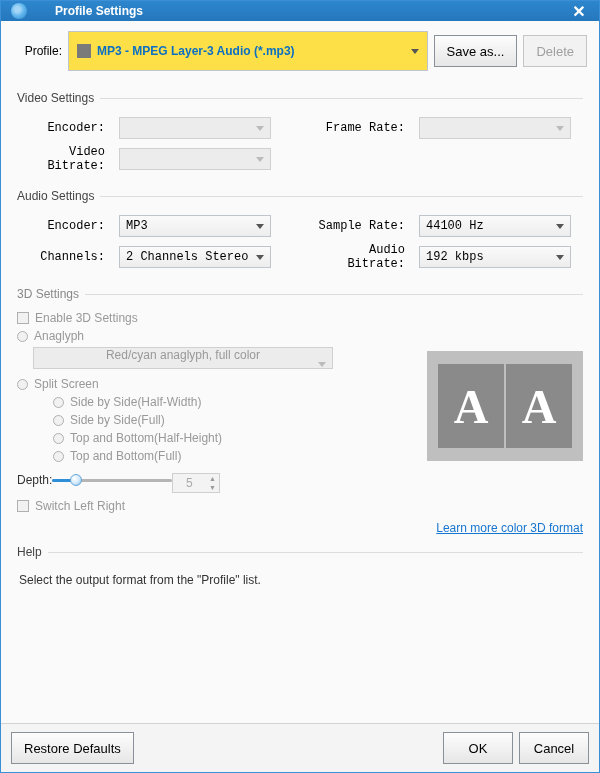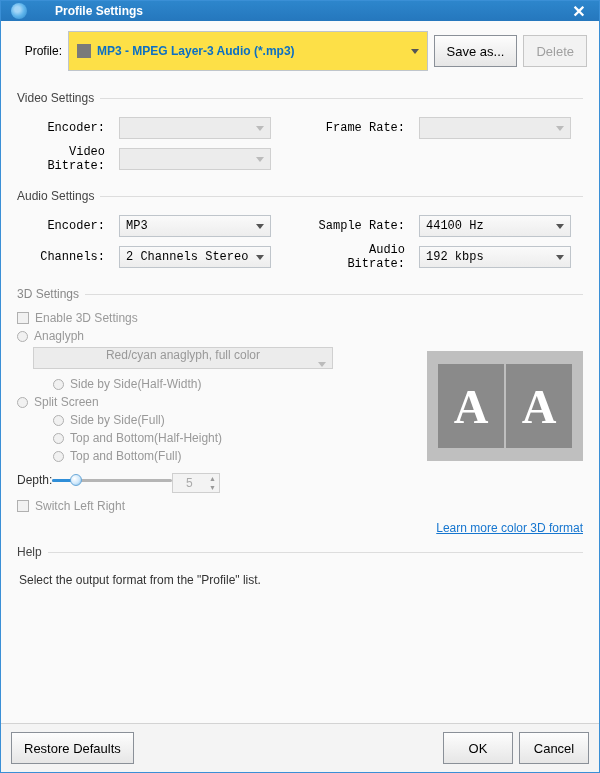--- a/index.html
+++ b/index.html
@@ -295,27 +295,27 @@
           <span>Enable 3D Settings</span>
         </div>
         <div class="rdoline">
           <span class="radio"></span>
           <span>Anaglyph</span>
         </div>
         <div class="combo-d wide-combo">
           <span>Red/cyan anaglyph, full color</span>
             <span class="carrow"></span>
         </div>
+        <div class="rdoline">
+          <span class="radio"></span>
+          <span>Split Screen</span>
+        </div>
         <div class="rdoline indent2">
           <span class="radio"></span>
           <span>Side by Side(Half-Width)</span>
-        </div>
-        <div class="rdoline">
-          <span class="radio"></span>
-          <span>Split Screen</span>
         </div>
         <div class="rdoline indent2">
           <span class="radio"></span>
           <span>Side by Side(Full)</span>
         </div>
         <div class="rdoline indent2">
           <span class="radio"></span>
           <span>Top and Bottom(Half-Height)</span>
         </div>
         <div class="rdoline indent2">

